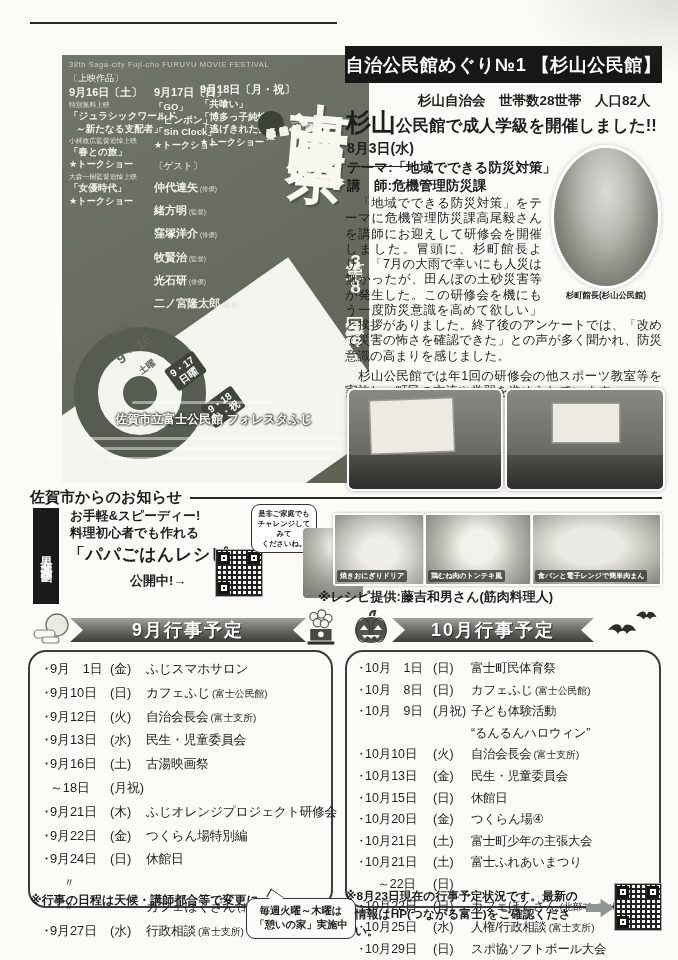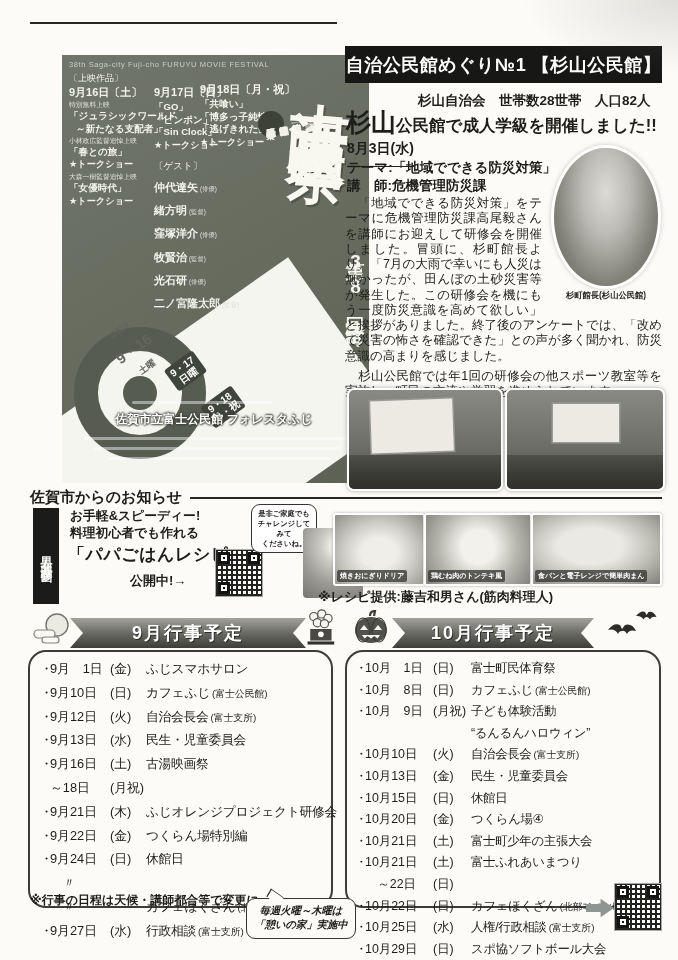--- a/index.html
+++ b/index.html
@@ -117,21 +117,21 @@
         background:radial-gradient(ellipse at 50% 55%,#efeee8 0 28%,#cfceC8 55%,#8f8e86 100%);}
   #food2{left:424px;top:513px;width:104px;height:69px;
         background:radial-gradient(circle at 50% 46%,#f2f1eb 0 26%,#b6b5ad 62%,#82817c 100%);}
   #food3{left:531px;top:513px;width:127px;height:69px;
         background:radial-gradient(ellipse at 45% 45%,#eae9e3 0 33%,#bab9b1 66%,#7f7e77 100%);}
   .food-cap{position:absolute;left:2px;bottom:2px;background:rgba(55,55,50,.78);color:#fff;
         font-size:7px;font-weight:bold;padding:1px 3px;white-space:nowrap;border-radius:2px;}
   #saga-credit{left:318px;top:588px;font-size:13px;font-weight:bold;white-space:nowrap;}
 
   
-  .ribbon{position:absolute;height:30px;display:flex;align-items:center;justify-content:center;
+  .ribbon{position:absolute;height:24px;display:flex;align-items:center;justify-content:center;
      background:linear-gradient(180deg,#a3a39c 0%,#70706a 45%,#3d3d39 100%);
      clip-path:polygon(0 0,100% 0,calc(100% - 13px) 50%,100% 100%,0 100%,13px 50%);
      color:#fff;font-weight:bold;font-size:18px;letter-spacing:2px;text-shadow:1px 1px 0 #2a2a28;white-space:nowrap;}
   #sep-ribbon{left:70px;top:618px;width:236px;}
   #oct-ribbon{left:392px;top:618px;width:202px;}
   .sched-box{position:absolute;border:2.5px solid #3c3c3a;border-radius:18px;background:#fcfbf7;}
   #sep-box{left:28px;top:650px;width:305px;height:258px;padding:9px 8px 0 10px;box-sizing:border-box;}
   #oct-box{left:345px;top:650px;width:316px;height:258px;padding:8px 6px 0 8px;box-sizing:border-box;}
   .row{display:flex;align-items:baseline;white-space:nowrap;}
   #sep-box .row{font-size:12.8px;margin-bottom:6.8px;}
@@ -148,21 +148,21 @@
   .deco{position:absolute;}
   #moon{left:33px;top:612px;width:40px;height:34px;}
   #dango{left:304px;top:608px;width:32px;height:42px;}
   #pumpkin{left:352px;top:610px;width:38px;height:36px;}
   #bats{left:598px;top:608px;width:66px;height:36px;}
 
   
   #note-left{left:30px;top:892px;width:230px;font-size:12px;font-weight:bold;line-height:1.45;}
   #note-left .l2{padding-left:12px;}
   #note-bubble{left:246px;top:898px;width:102px;background:#fcfbf7;border:1.5px solid #333;border-radius:9px;
-        font-size:10.3px;font-weight:bold;text-align:center;line-height:1.4;padding:5px 3px;white-space:pre-line;font-style:italic;}
+        font-size:10.3px;font-weight:bold;text-align:center;line-height:1.4;padding:5px 3px;white-space:pre-line;}
   #note-bubble::before{content:"";position:absolute;top:-8px;left:22px;width:11px;height:11px;background:#fcfbf7;
         border-left:1.5px solid #333;border-top:1.5px solid #333;transform:skewX(28deg) rotate(48deg);}
   #note-right{left:345px;top:888px;width:242px;font-size:11.8px;font-weight:bold;line-height:1.5;}
   #note-right .l2{padding-left:10px;}
   #blk-arrow{left:586px;top:897px;width:28px;height:22px;background:#8f9692;
         clip-path:polygon(0 32%,52% 32%,52% 8%,100% 50%,52% 92%,52% 68%,0 68%);}
   #qr2{left:615px;top:884px;width:46px;height:46px;}
 </style>
 </head>
 <body>
@@ -573,20 +573,24 @@
         <span class="re">スポ協ソフトボール大会</span>
         <span class="rn"></span>
       </div>
     </div>
 
   <div class="abs" id="note-left">
     <div>※行事の日程は天候・講師都合等で変更に</div>
   </div>
   <div class="abs" id="note-bubble">毎週火曜～木曜は
 「憩いの家」実施中</div>
+  <div class="abs" id="note-right">
+    <div>※8月23日現在の行事予定状況です。最新の</div>
+    <div class="l2">情報はHP(つながる富士)をご確認ください。</div>
+  </div>
   <div class="abs" id="blk-arrow"></div>
   <div class="abs qr" id="qr2">
     <div class="f tl"></div>
     <div class="f tr"></div>
     <div class="f bl"></div>
   </div>
 
 </div>
 
 </body></html>

